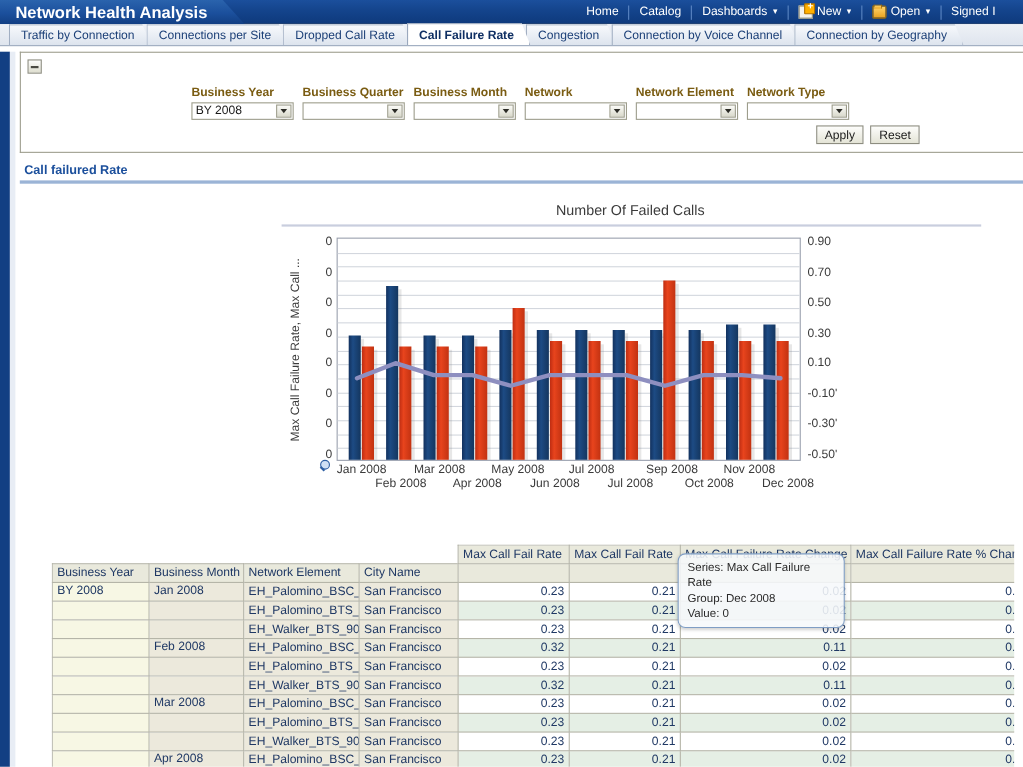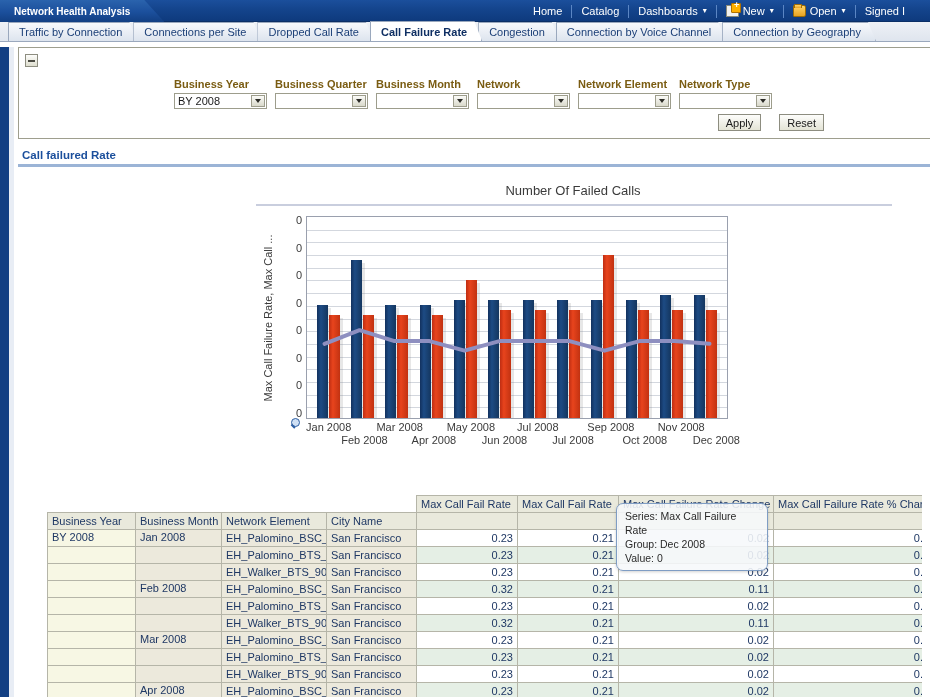--- a/index.html
+++ b/index.html
@@ -20,21 +20,21 @@
     background: linear-gradient(to bottom, #1b4f9c 0%, #14448c 45%, #0e3a7d 100%);
     border-bottom: 1px solid #0b2f66;
   }
   .dash-title-tab {
     position: absolute; left: 0; top: 0;
     height: 22px;
     padding: 0 34px 0 14px;
     display: flex; align-items: center;
     color: #ffffff;
     font-weight: bold;
-    font-size: 10px;
+    font-size: 15px;
     background: linear-gradient(to bottom,#2a63ad 0%, #1b4f9c 55%, #123f83 100%);
     clip-path: polygon(0 0, calc(100% - 20px) 0, 100% 100%, 0 100%);
     white-space: nowrap;
   }
   .global-links {
     position: absolute; right: 16px; top: 0;
     height: 22px;
     display: flex; align-items: center;
     gap: 0px;
     color: #ffffff;
@@ -207,22 +207,22 @@
     display: flex; align-items: center; justify-content: center;
   }
   .prompt-select .arrow:after {
     content:"";
     border-left: 3.5px solid transparent;
     border-right: 3.5px solid transparent;
     border-top: 4px solid #2b2b26;
   }
   .btn-row {
     position: absolute;
-    right: 106px; top: 66px;
-    display: flex; gap: 18px;
+    right: 94px; top: 66px;
+    display: flex; gap: 6px;
   }
   .btn {
     min-width: 38px;
     height: 17px;
     padding: 0 7px;
     font-size: 11px;
     color: #1a1a1a;
     background: linear-gradient(to bottom,#fdfdfb,#e4e4d6);
     border: 1px solid #8d8d80;
     display: flex; align-items: center; justify-content: center;
@@ -577,20 +577,30 @@
 
     <div class="axis-left-labels" id="left-axis">
         <div class="axlab" style="top: 4px;">0</div>
         <div class="axlab" style="top: 31.5714px;">0</div>
         <div class="axlab" style="top: 59.1429px;">0</div>
         <div class="axlab" style="top: 86.7143px;">0</div>
         <div class="axlab" style="top: 114.286px;">0</div>
         <div class="axlab" style="top: 141.857px;">0</div>
         <div class="axlab" style="top: 169.429px;">0</div>
         <div class="axlab" style="top: 197px;">0</div>
+      </div>
+    <div class="axis-right-labels" id="right-axis">
+        <div class="axlab" style="top: 4px;">0.90</div>
+        <div class="axlab" style="top: 31.5714px;">0.70</div>
+        <div class="axlab" style="top: 59.1429px;">0.50</div>
+        <div class="axlab" style="top: 86.7143px;">0.30</div>
+        <div class="axlab" style="top: 114.286px;">0.10</div>
+        <div class="axlab" style="top: 141.857px;">-0.10'</div>
+        <div class="axlab" style="top: 169.429px;">-0.30'</div>
+        <div class="axlab" style="top: 197px;">-0.50'</div>
       </div>
 
     <div class="plot" id="plot">
       <div id="grid">
           <div class="gridline" style="top: 13px;"></div>
           <div class="gridline" style="top: 25px;"></div>
           <div class="gridline" style="top: 38px;"></div>
           <div class="gridline" style="top: 51px;"></div>
           <div class="gridline" style="top: 63px;"></div>
           <div class="gridline" style="top: 76px;"></div>

